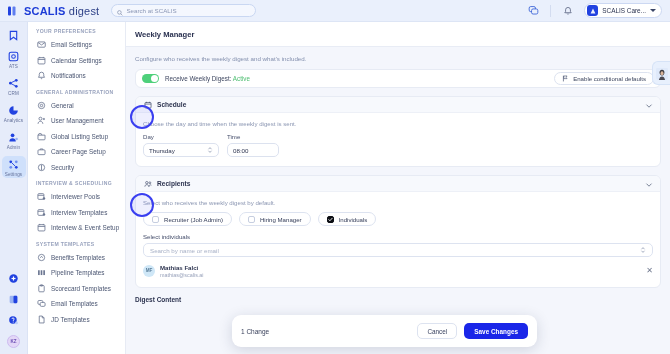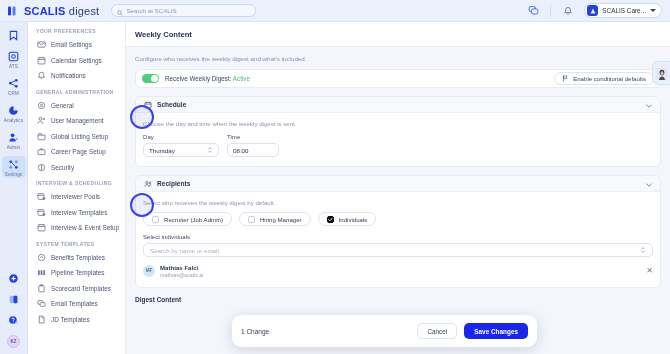--- a/index.html
+++ b/index.html
@@ -529,21 +529,21 @@
             <path d="M7 1.4v2.4h2.4" stroke="#6b7691" stroke-width="1.1" fill="none"></path>
           </svg>
         </span>
       <span class="side-lbl">JD Templates</span>
     </div>
   </div>
 
   <div class="main">
 
     <div class="page-head">
-      <span class="page-title">Weekly Content</span>
+      <span class="page-title">Weekly Manager</span>
     </div>
 
     <div class="page-body">
 
       <div class="page-desc">Configure who receives the weekly digest and what's included.</div>
 
       <div class="toggle-row">
         <div class="switch">
             <span class="knob"></span>
           </div>

